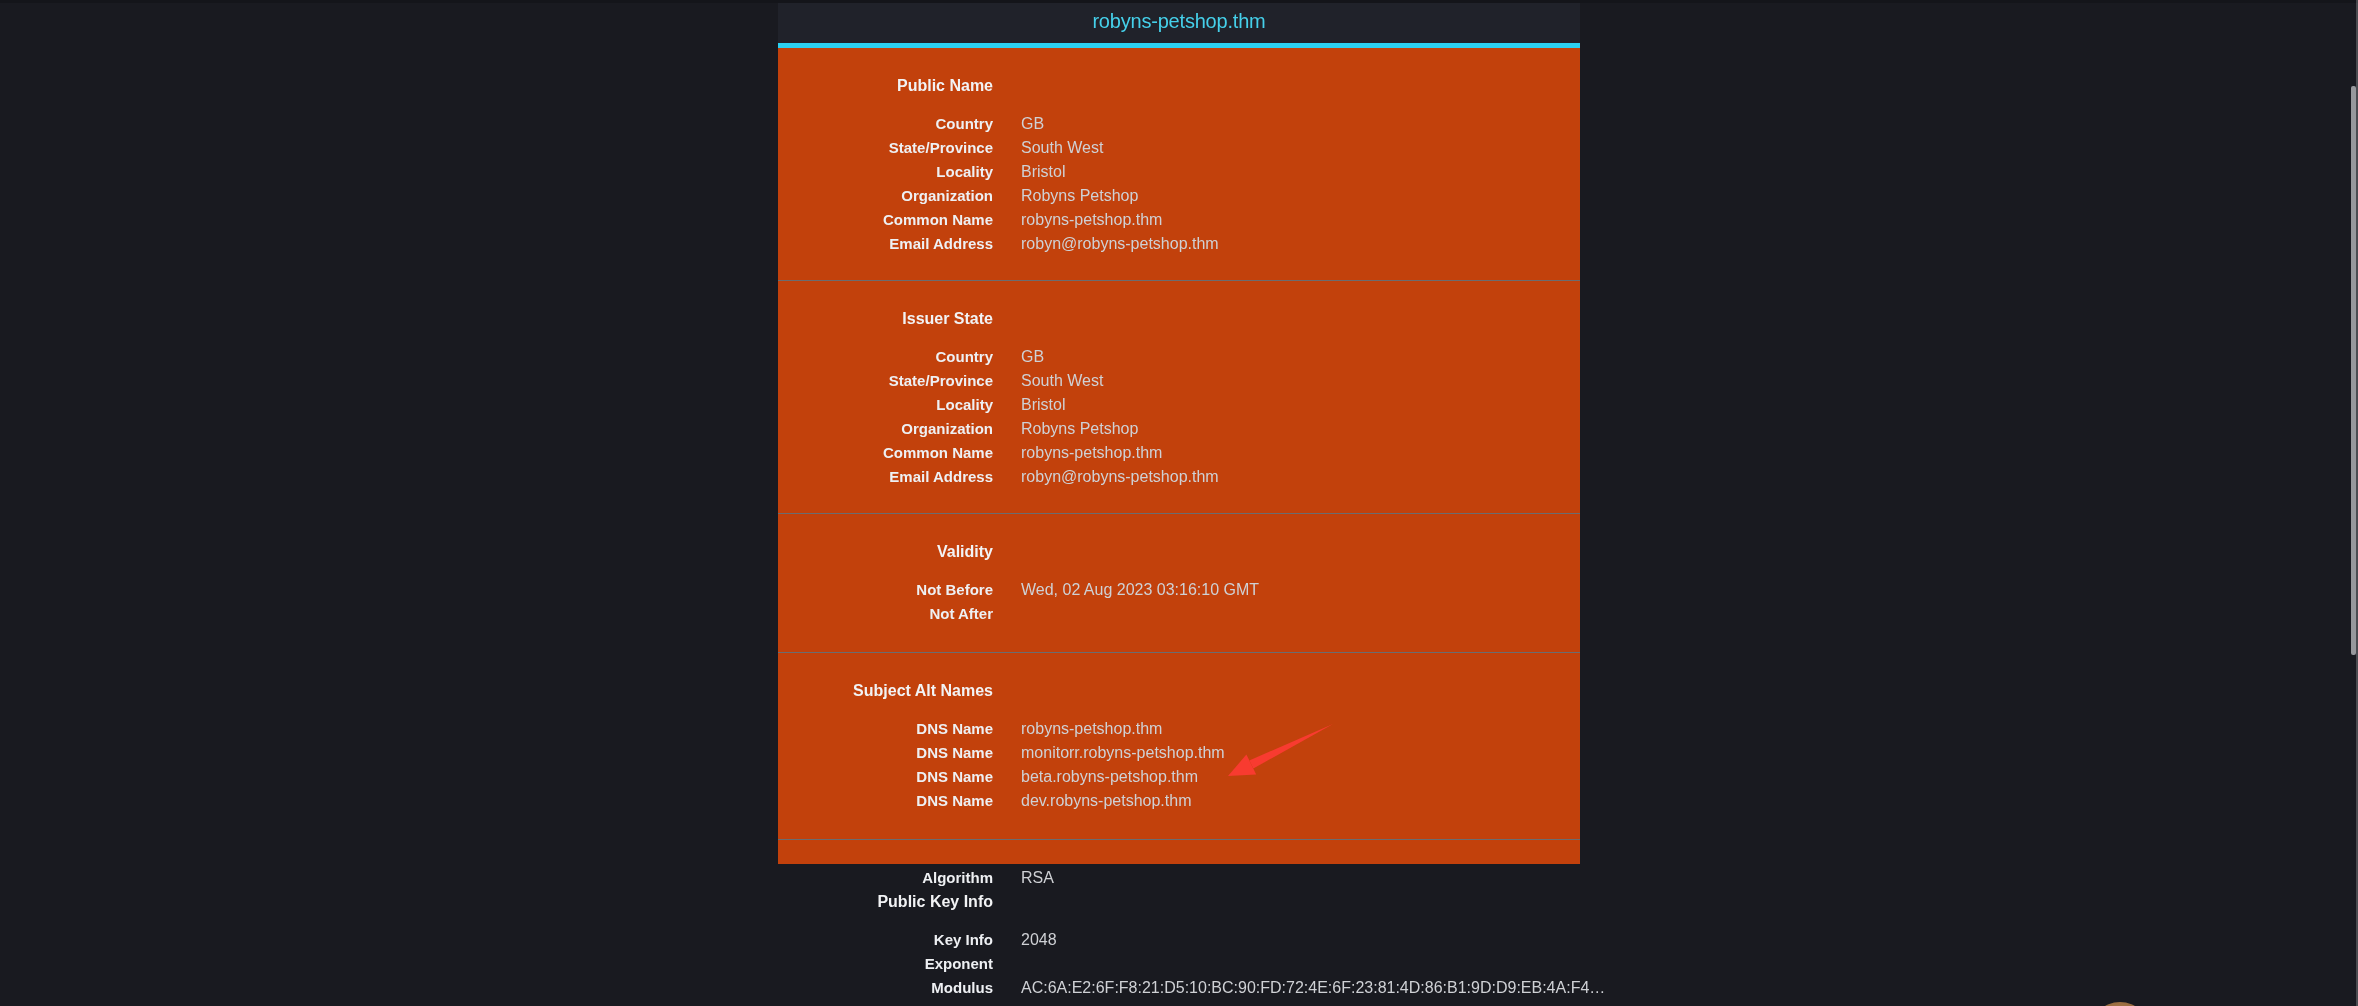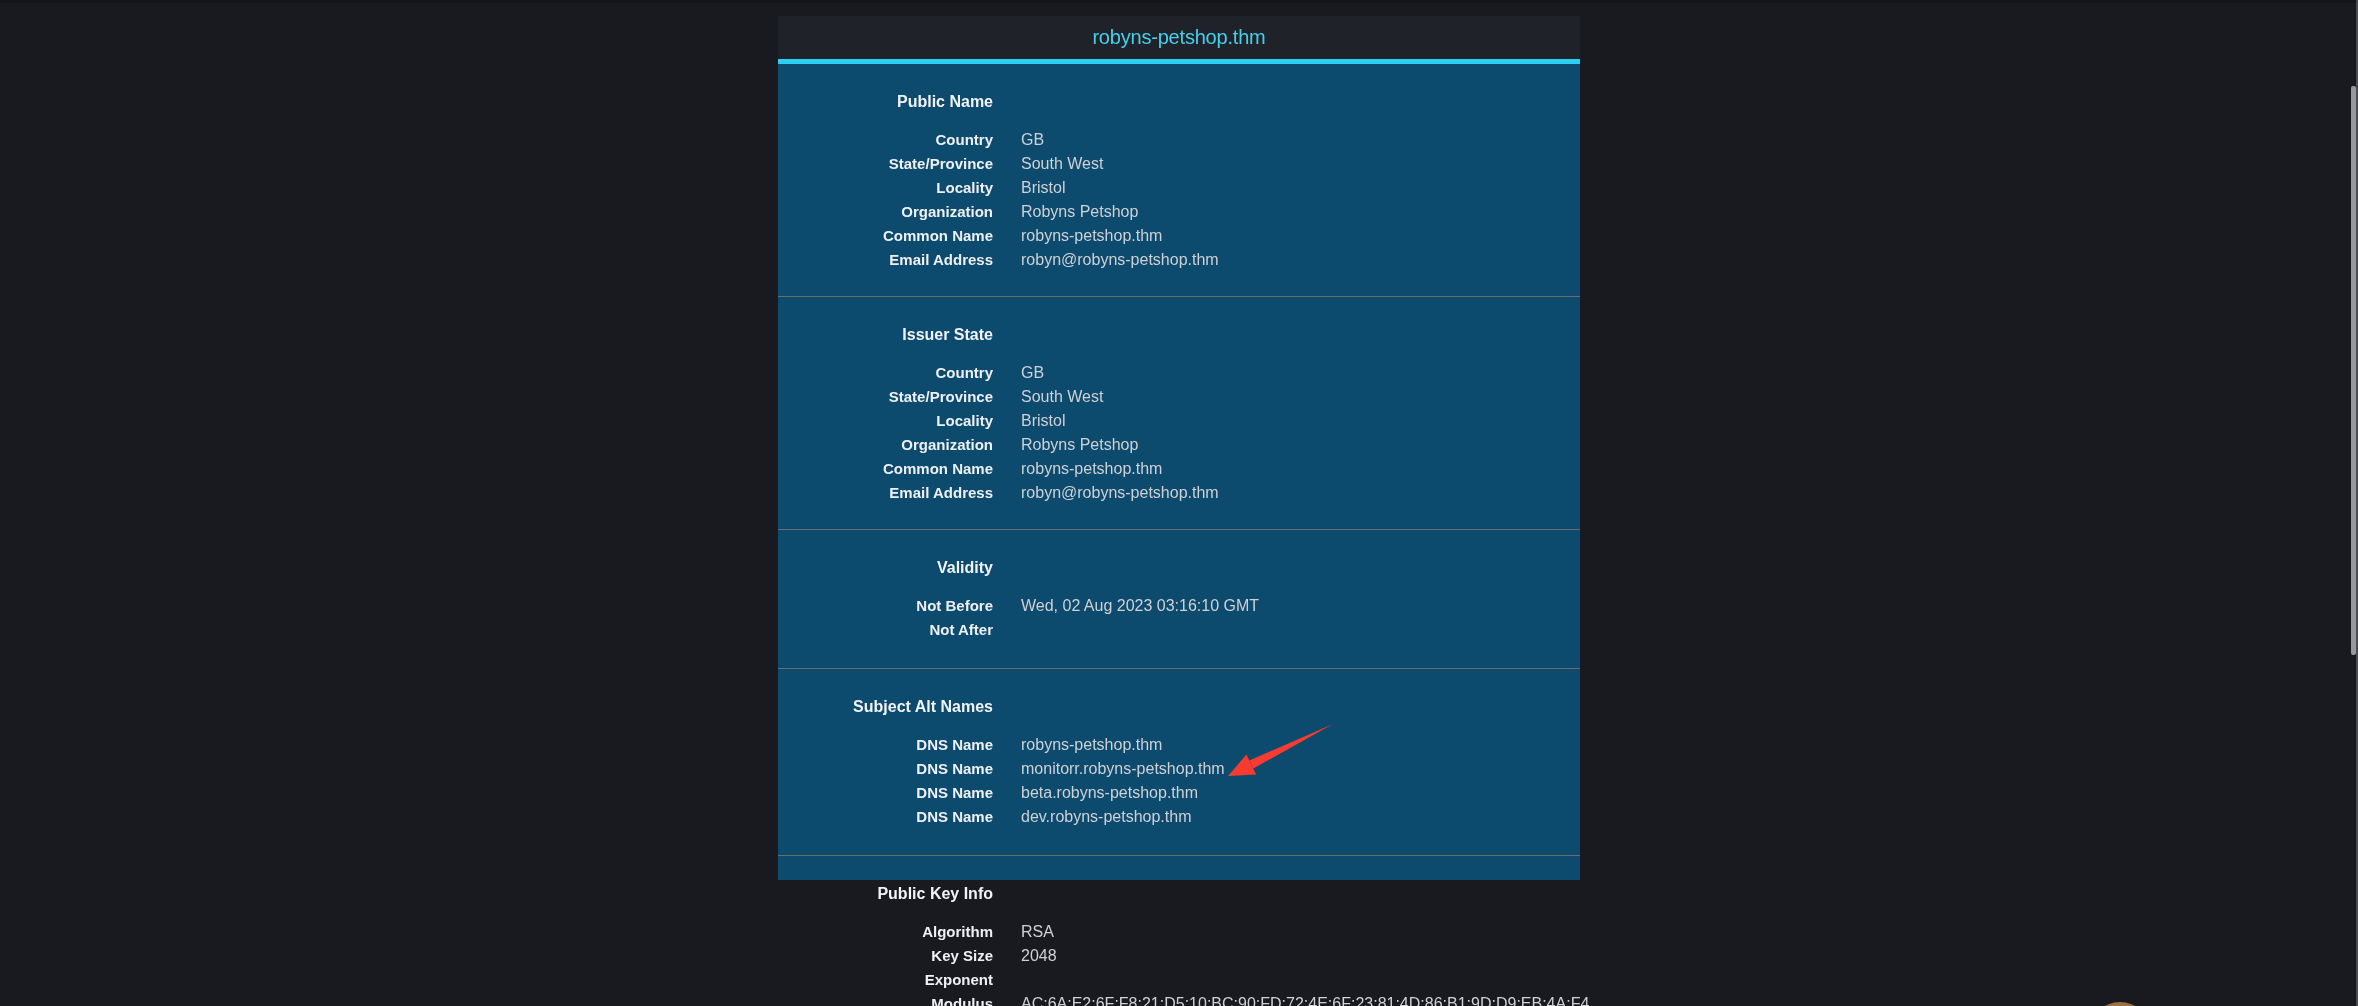--- a/index.html
+++ b/index.html
@@ -11,22 +11,22 @@
   }
   .top-edge {
     position: absolute; top: 0; left: 0; width: 2358px; height: 3px;
     background: #14151a; z-index: 5;
   }
   .right-edge-line {
     position: absolute; top: 0; right: 0; width: 2px; height: 1006px;
     background: rgba(255,255,255,0.22); z-index: 6;
   }
   .panel {
-    width: 802px; height: 864px; margin: 16px auto;
-    background: #0c4a6e; position: relative;
+    width: 802px; height: 864px; margin: 0 auto;
+    background: #c2410c; position: relative;
   }
   .tab-bar {
     height: 48px; background: #20222a;
     border-bottom: 5px solid #2bd1f1;
     display: flex; align-items: center; justify-content: center;
   }
   .tab-title {
     color: #45d0ea; font-size: 20px; line-height: 43px;
     letter-spacing: -0.2px;
   }
@@ -172,29 +172,29 @@
     </div>
     <div class="grid-row">
       <span class="info-label">DNS Name</span>
       <span class="info-value">dev.robyns-petshop.thm</span>
     </div>
   </div>
   <div class="divider"></div>
 
   <div class="section">
     <div class="grid-row">
-      <div class="section-title">Public Key Info</div>
-        <div></div>
-    </div>
-    <div class="grid-row">
       <span class="info-label">Algorithm</span>
       <span class="info-value">RSA</span>
     </div>
     <div class="grid-row">
-      <span class="info-label">Key Size</span>
+      <div class="section-title">Public Key Info</div>
+        <div></div>
+    </div>
+    <div class="grid-row">
+      <span class="info-label">Key Info</span>
       <span class="info-value">2048</span>
     </div>
     <div class="grid-row">
       <span class="info-label">Exponent</span>
     </div>
     <div class="grid-row">
       <span class="info-label">Modulus</span>
       <span class="info-value">AC:6A:E2:6F:F8:21:D5:10:BC:90:FD:72:4E:6F:23:81:4D:86:B1:9D:D9:EB:4A:F4…</span>
     </div>
   </div>

